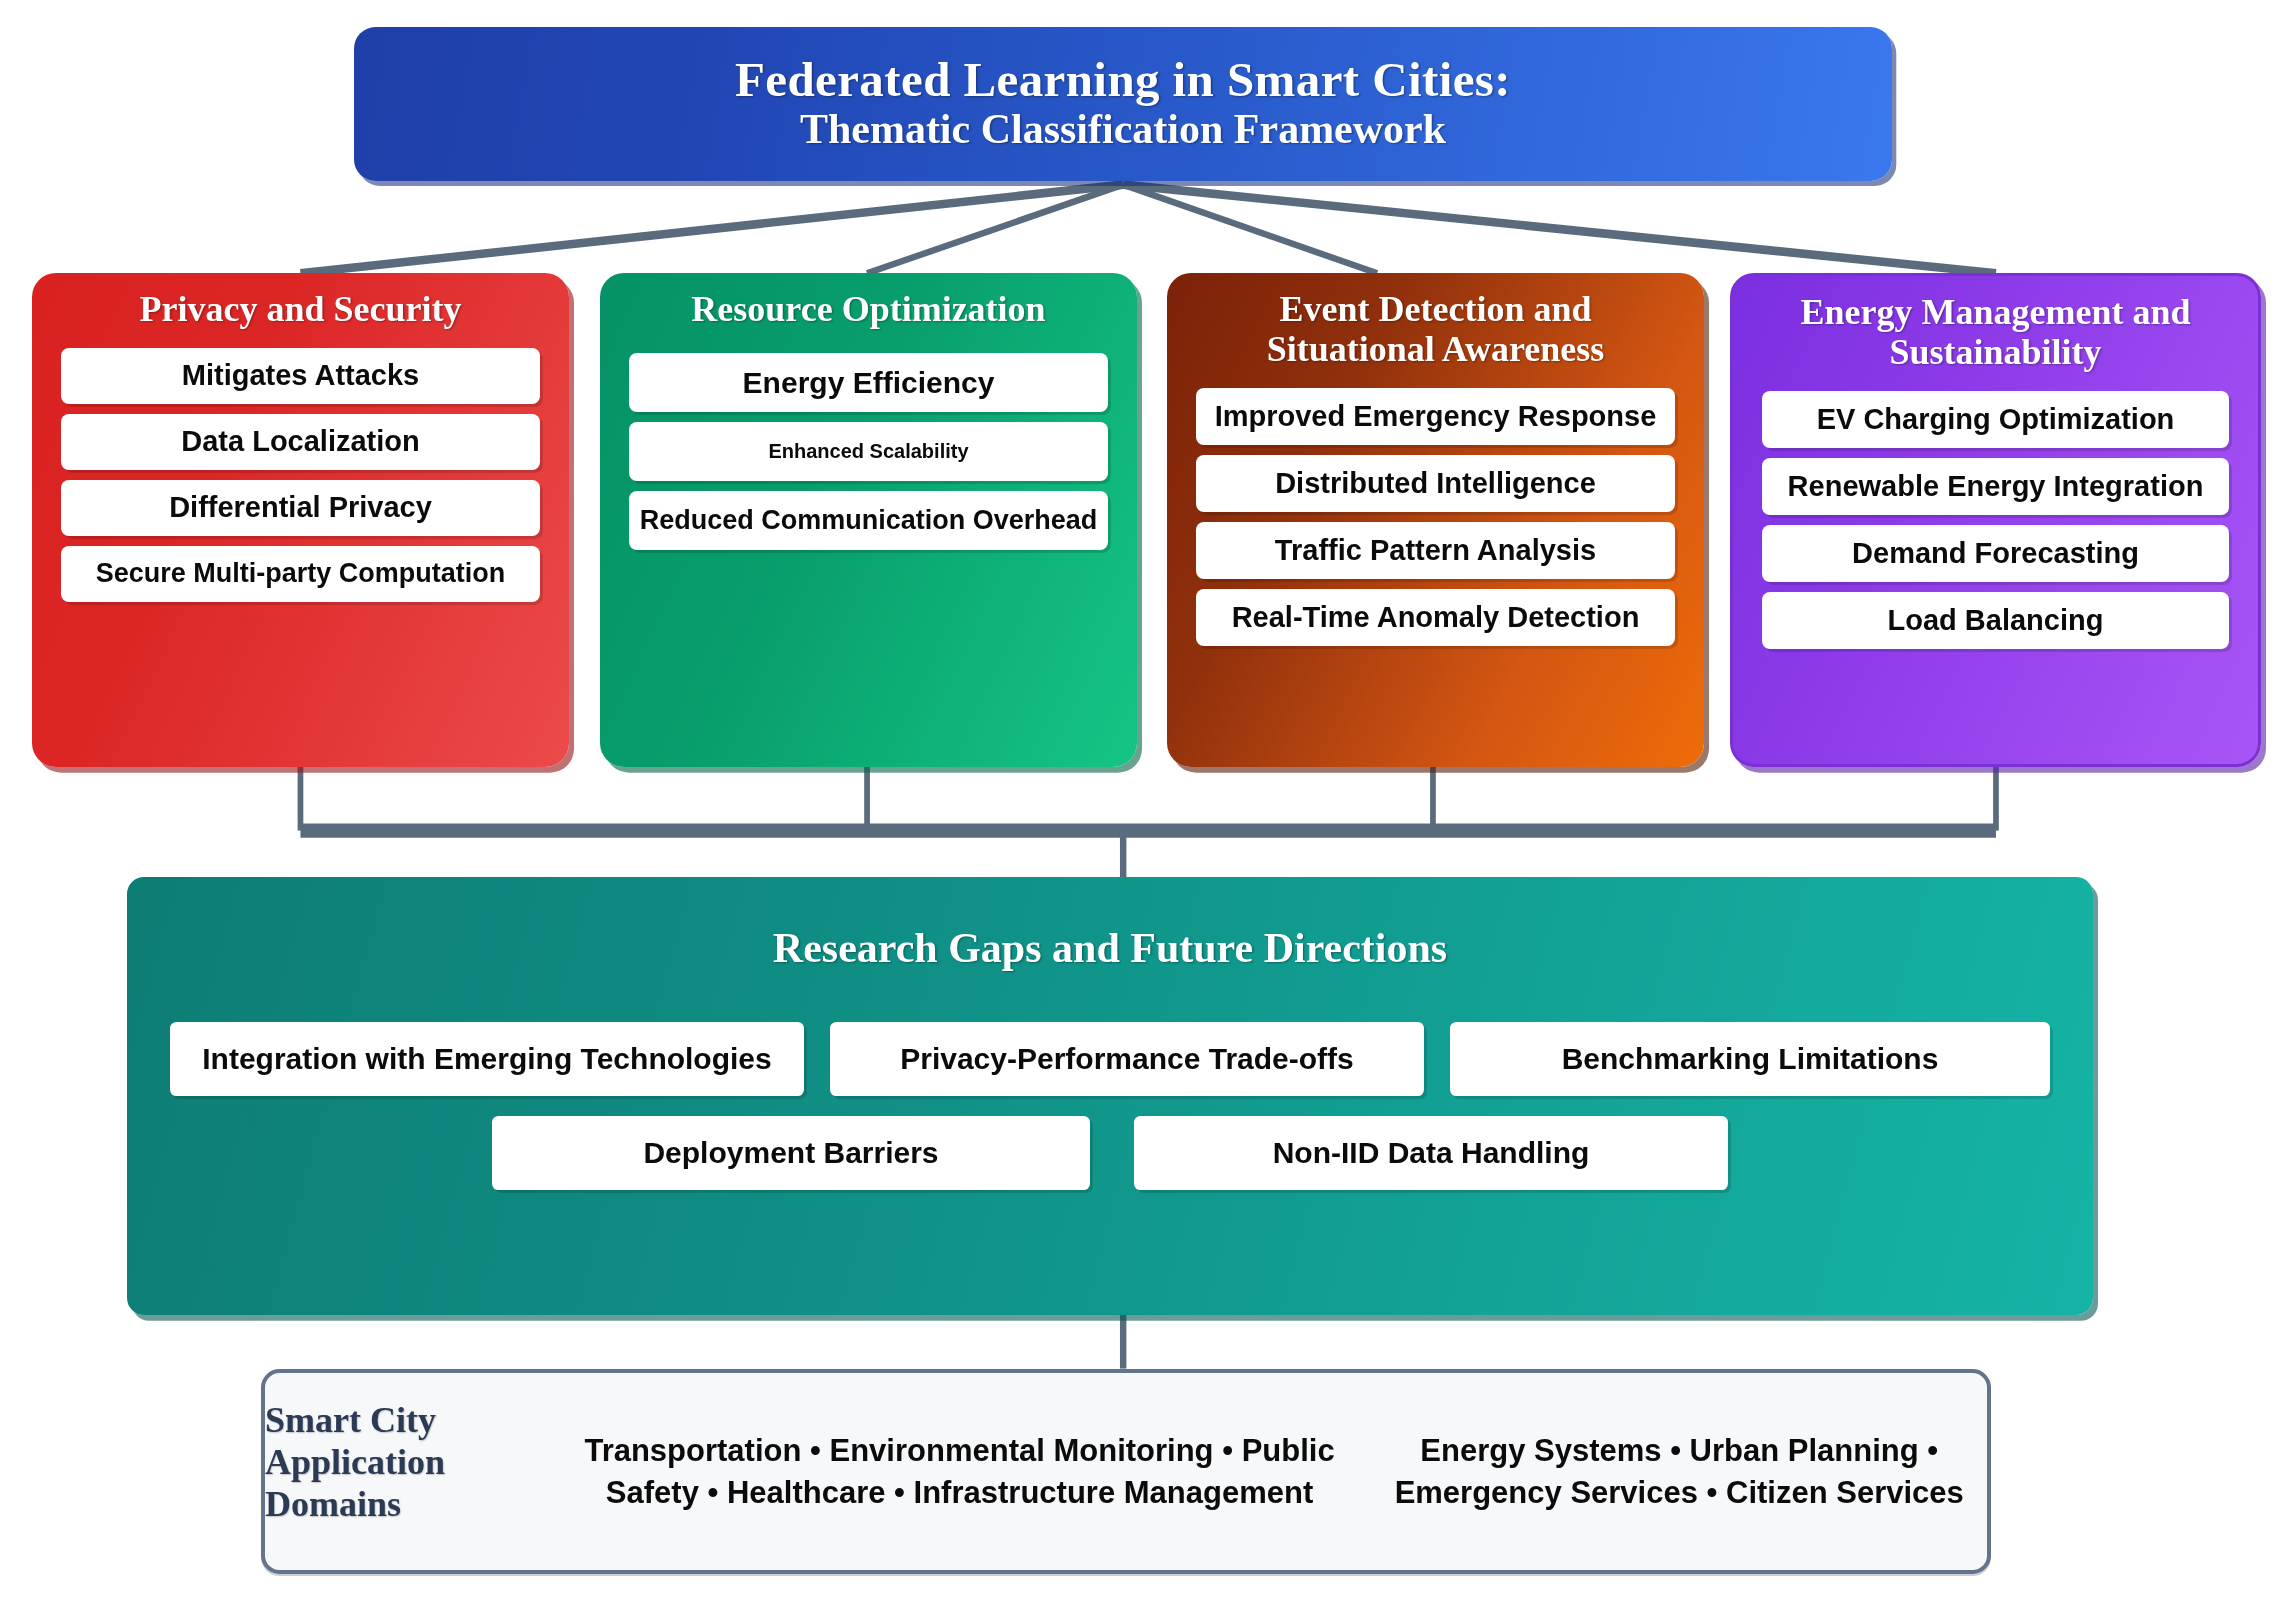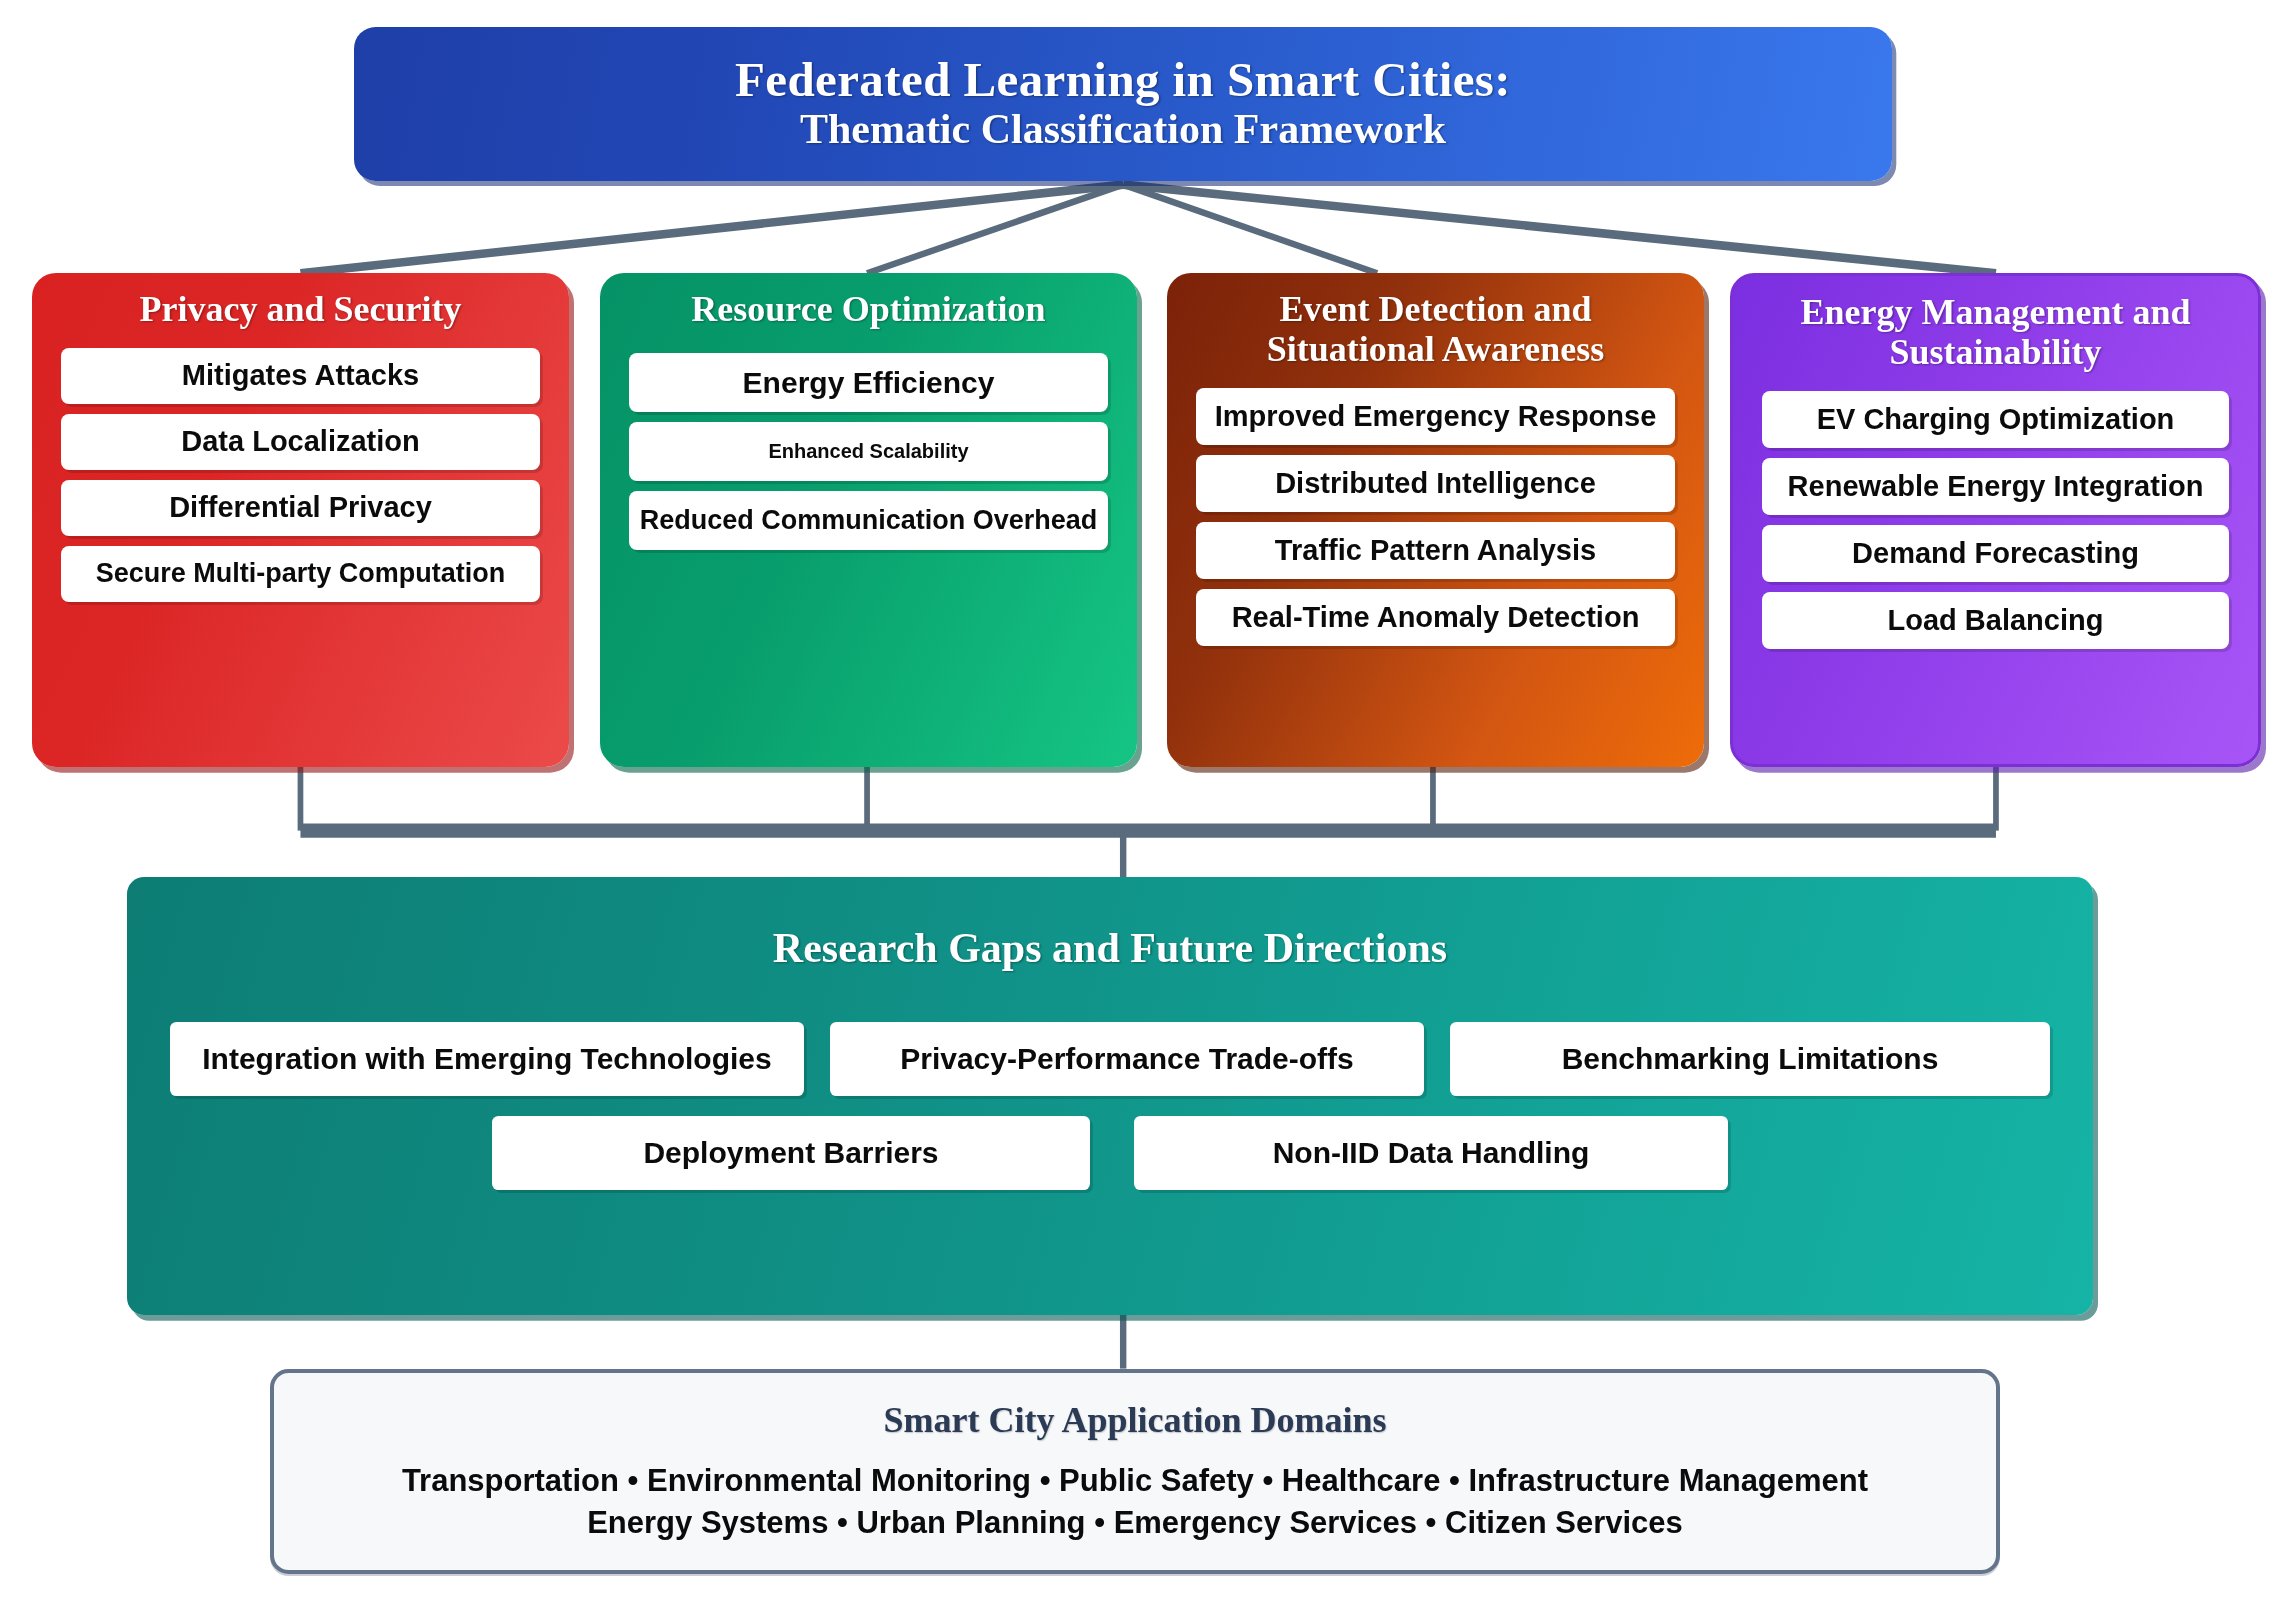--- a/index.html
+++ b/index.html
@@ -151,24 +151,23 @@
   .gp-w3{width:600px;}
   .gp-w4{width:598px;}
   .gp-w5{width:594px;}
 
   
   .domains-box{
     left:261px;top:1369px;width:1730px;height:205px;
     background:#f6f8fa;
     border:4.3px solid #64748b;
     border-radius:18.6px;
-    display:flex;flex-direction:column;
+    display:flex;flex-direction:row;
     align-items:center;justify-content:center;
     box-shadow:0 2.1px 0 0 rgba(100,116,139,.35);
-    margin-left:9px;
   }
   .domains-title{
     font-family:"Liberation Serif", serif;
     font-weight:bold;
     font-size:36px;
     color:#2b3a55;
     margin-bottom:18.6px;
     text-shadow:0.7px 0.7px 1.4px rgba(0,0,0,.22);
   }
   .domains-line{

